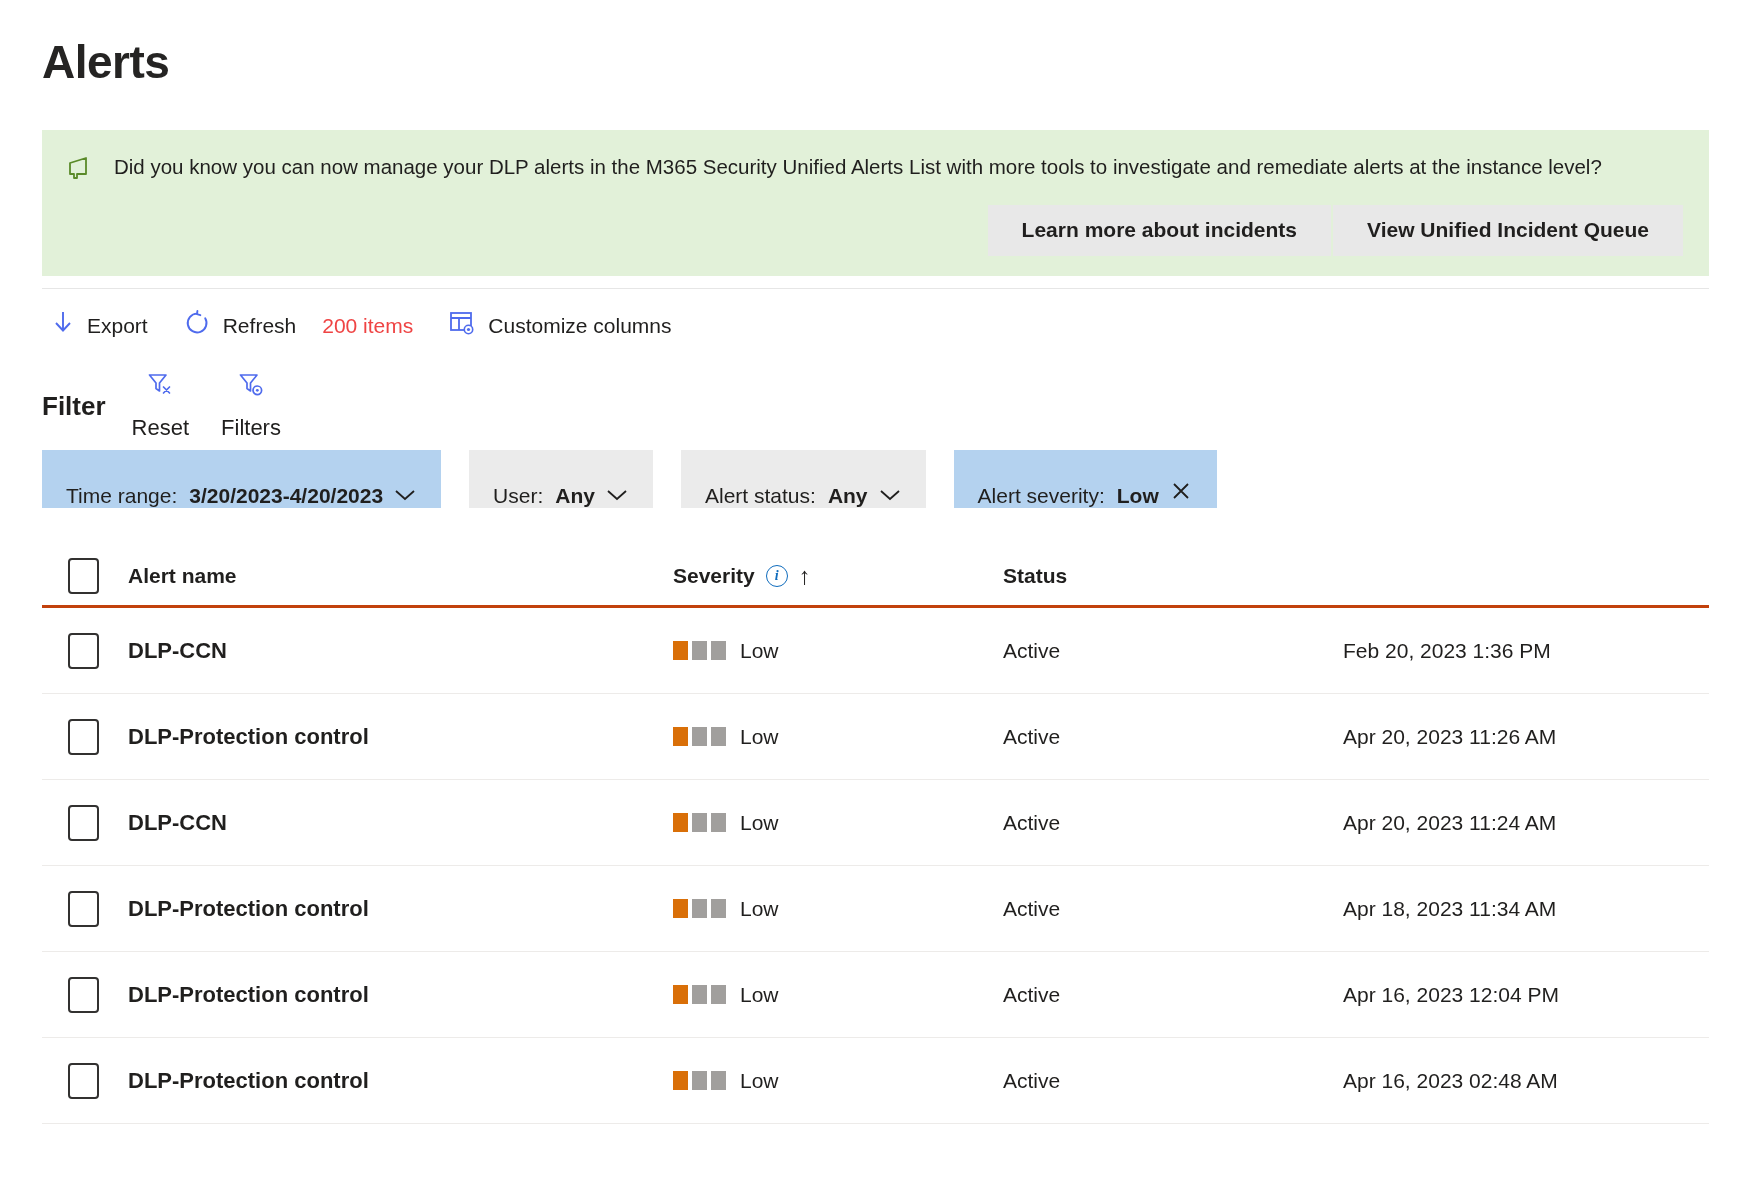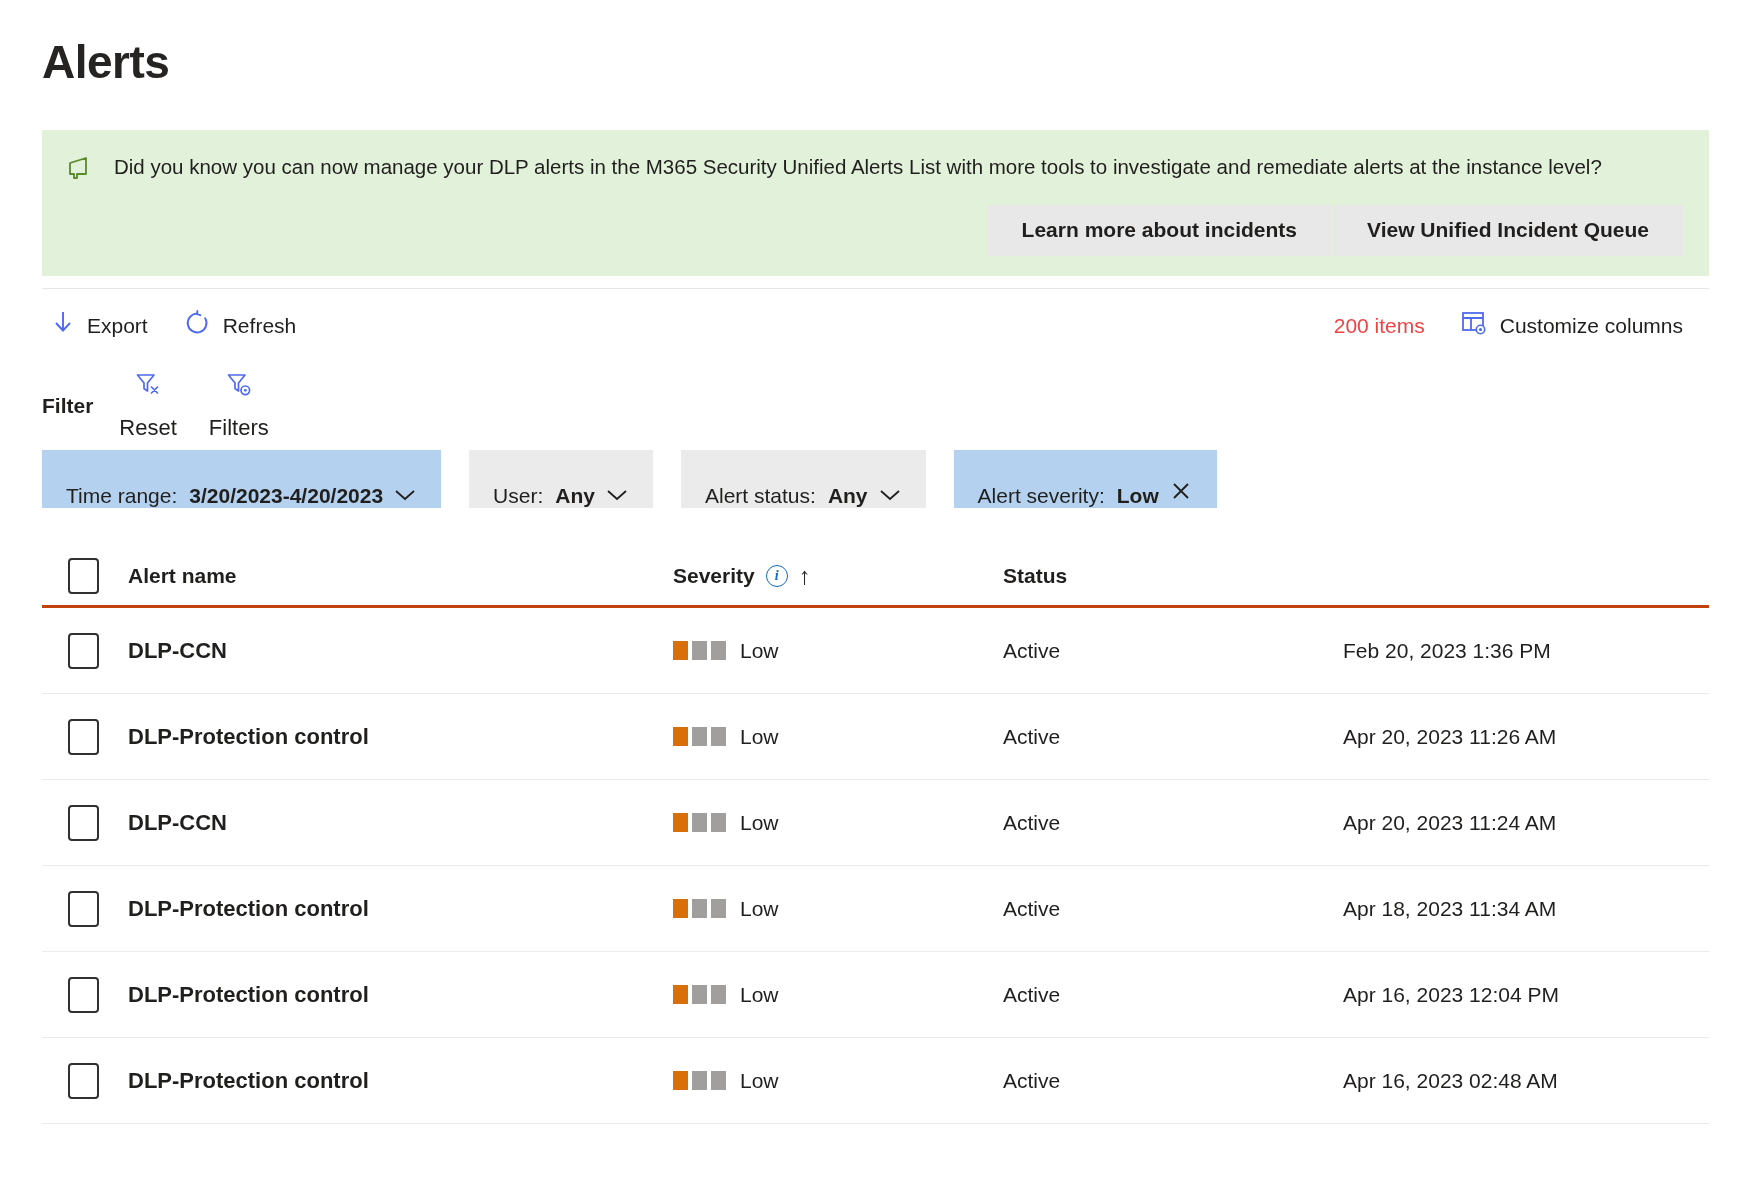--- a/index.html
+++ b/index.html
@@ -73,21 +73,21 @@
     white-space: nowrap;
   }
 
   
   .cmdbar {
     margin-top: 12px;
     border-top: 1px solid #e6e6e6;
     height: 74px;
     display: flex;
     align-items: center;
-    justify-content: space-between;
+    justify-content: flex-start;
   }
   .cmd-left, .cmd-right {
     display: flex;
     align-items: center;
   }
   .cmd-btn {
     display: flex;
     align-items: center;
     gap: 13px;
     font-size: 21px;
@@ -106,21 +106,21 @@
   }
 
   
   .filterbar {
     display: flex;
     align-items: center;
     margin-top: 22px;
     height: 44px;
   }
   .filter-label {
-    font-size: 21px;
+    font-size: 26px;
     font-weight: bold;
     color: #201f1e;
     margin-right: 24px;
   }
   .filter-action {
     display: flex;
     align-items: center;
     gap: 12px;
     font-size: 22px;
     color: #201f1e;

